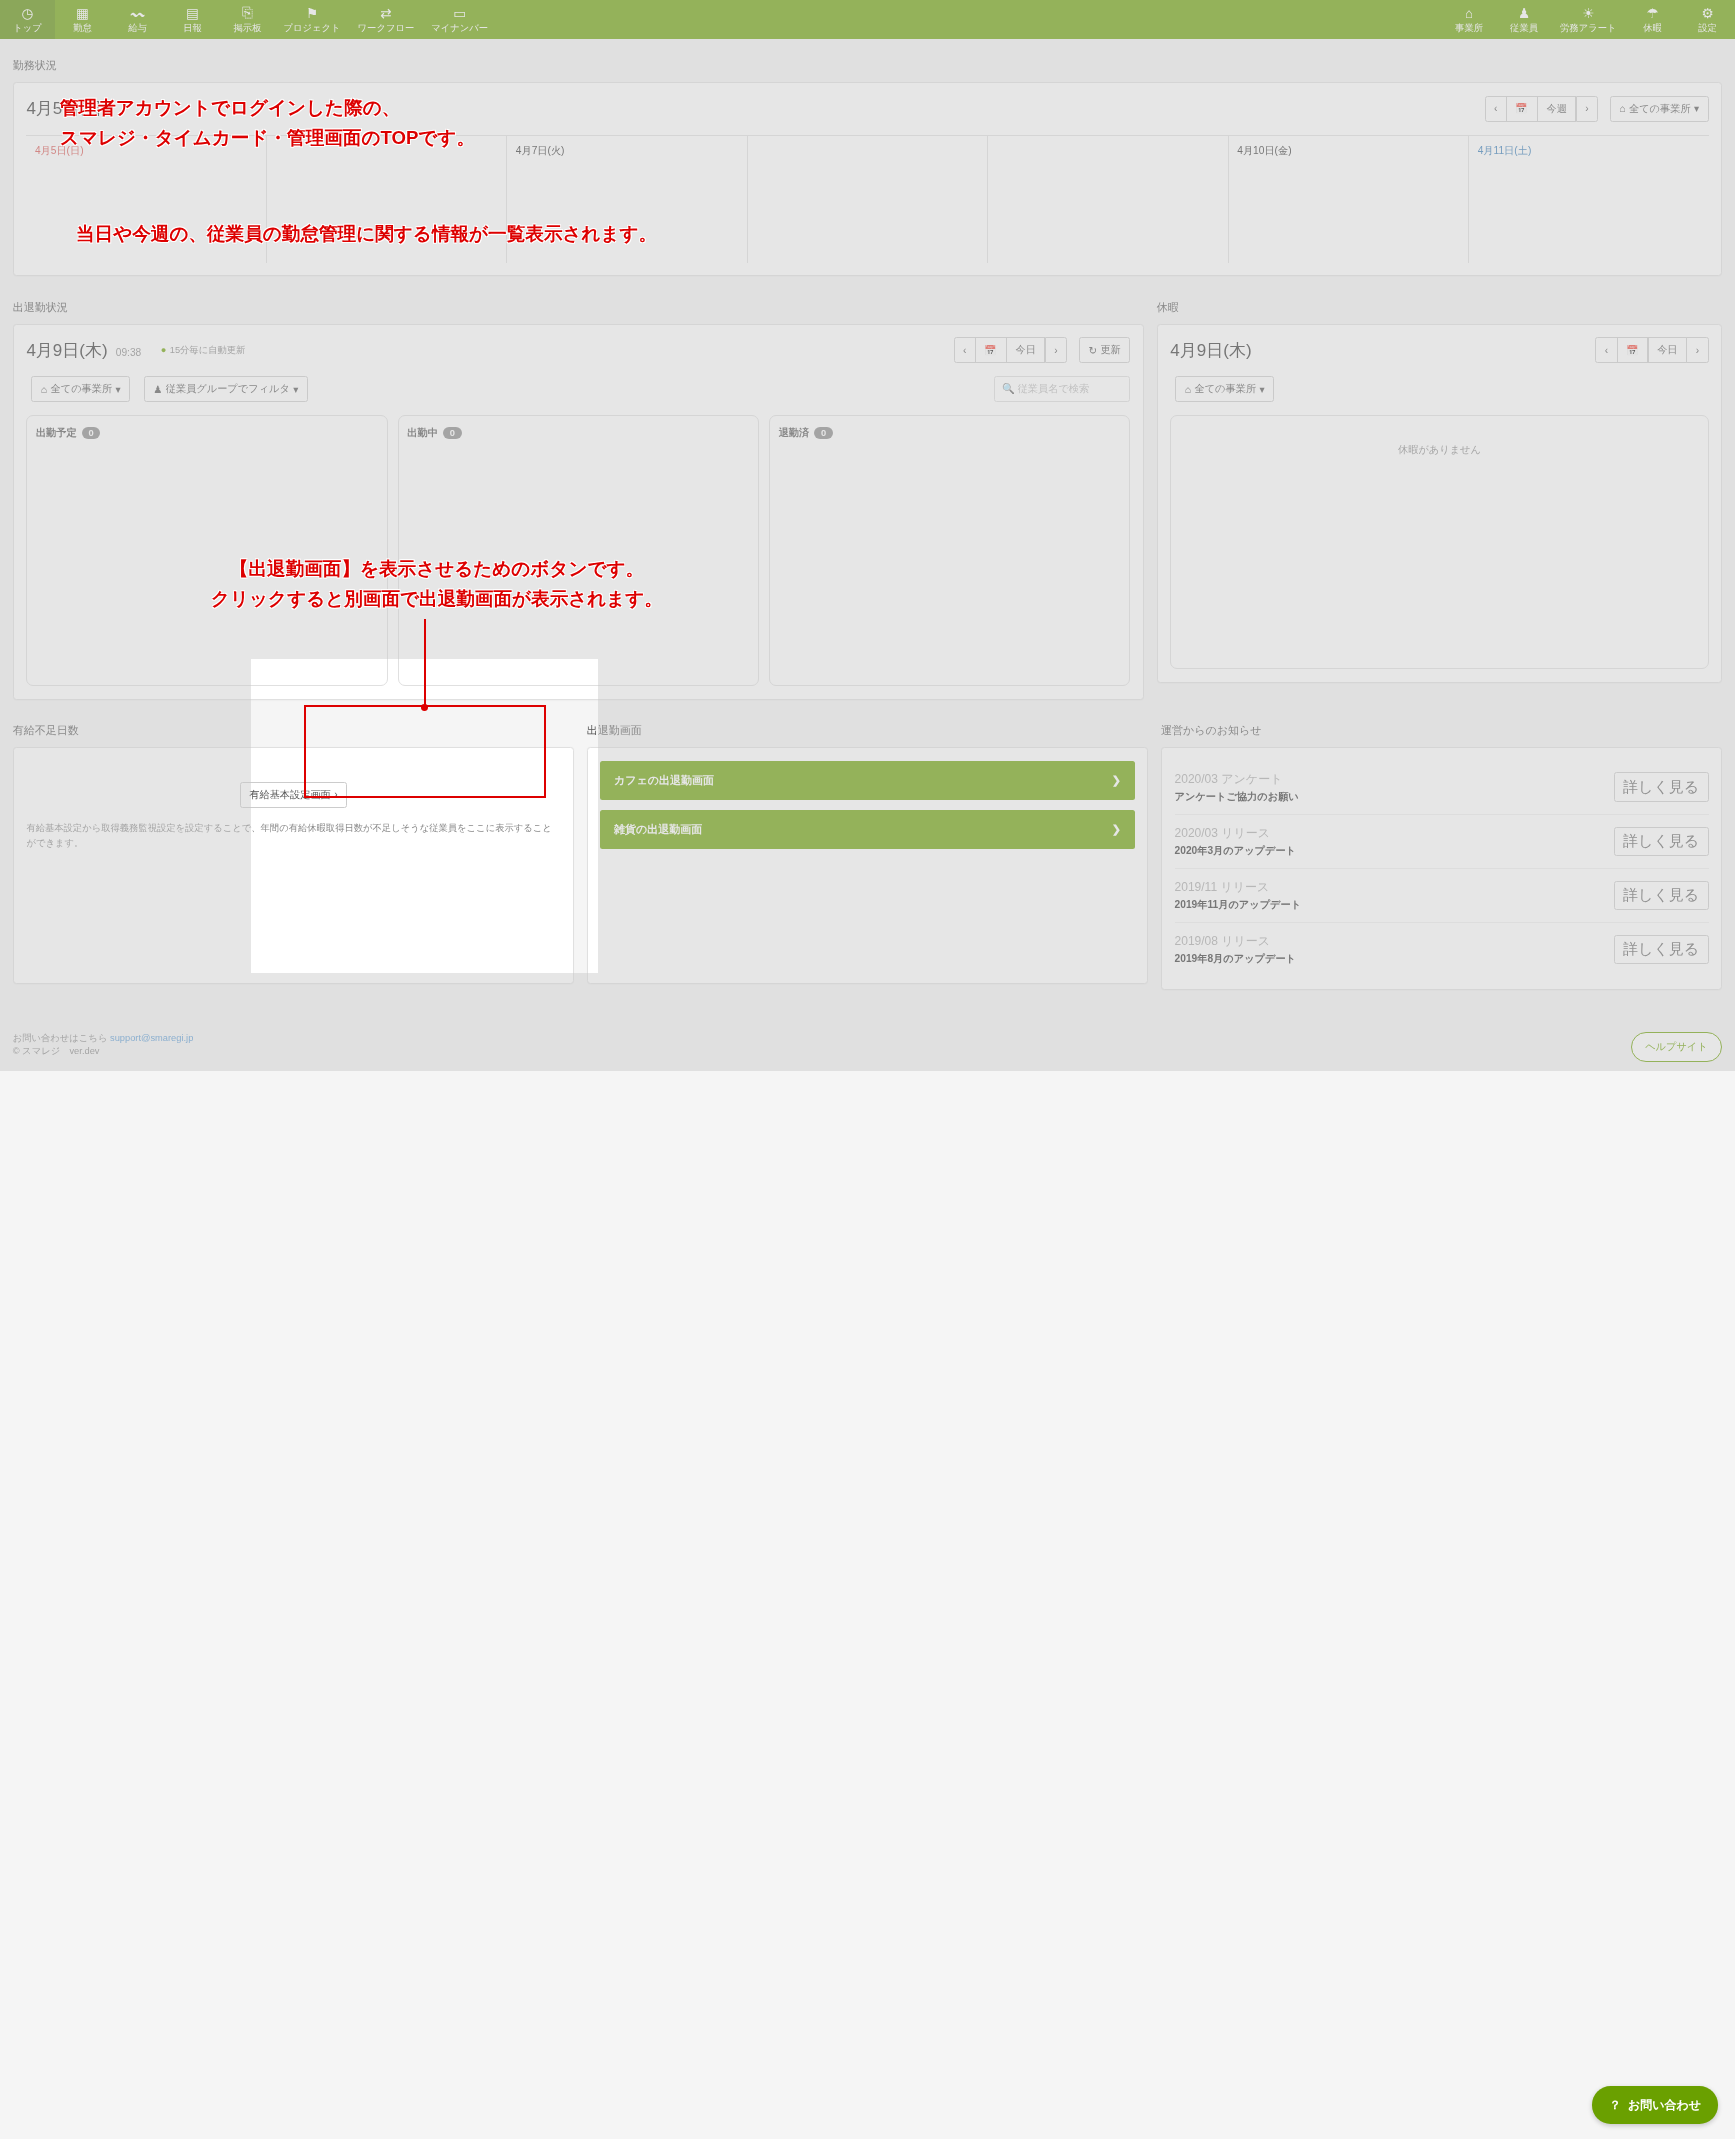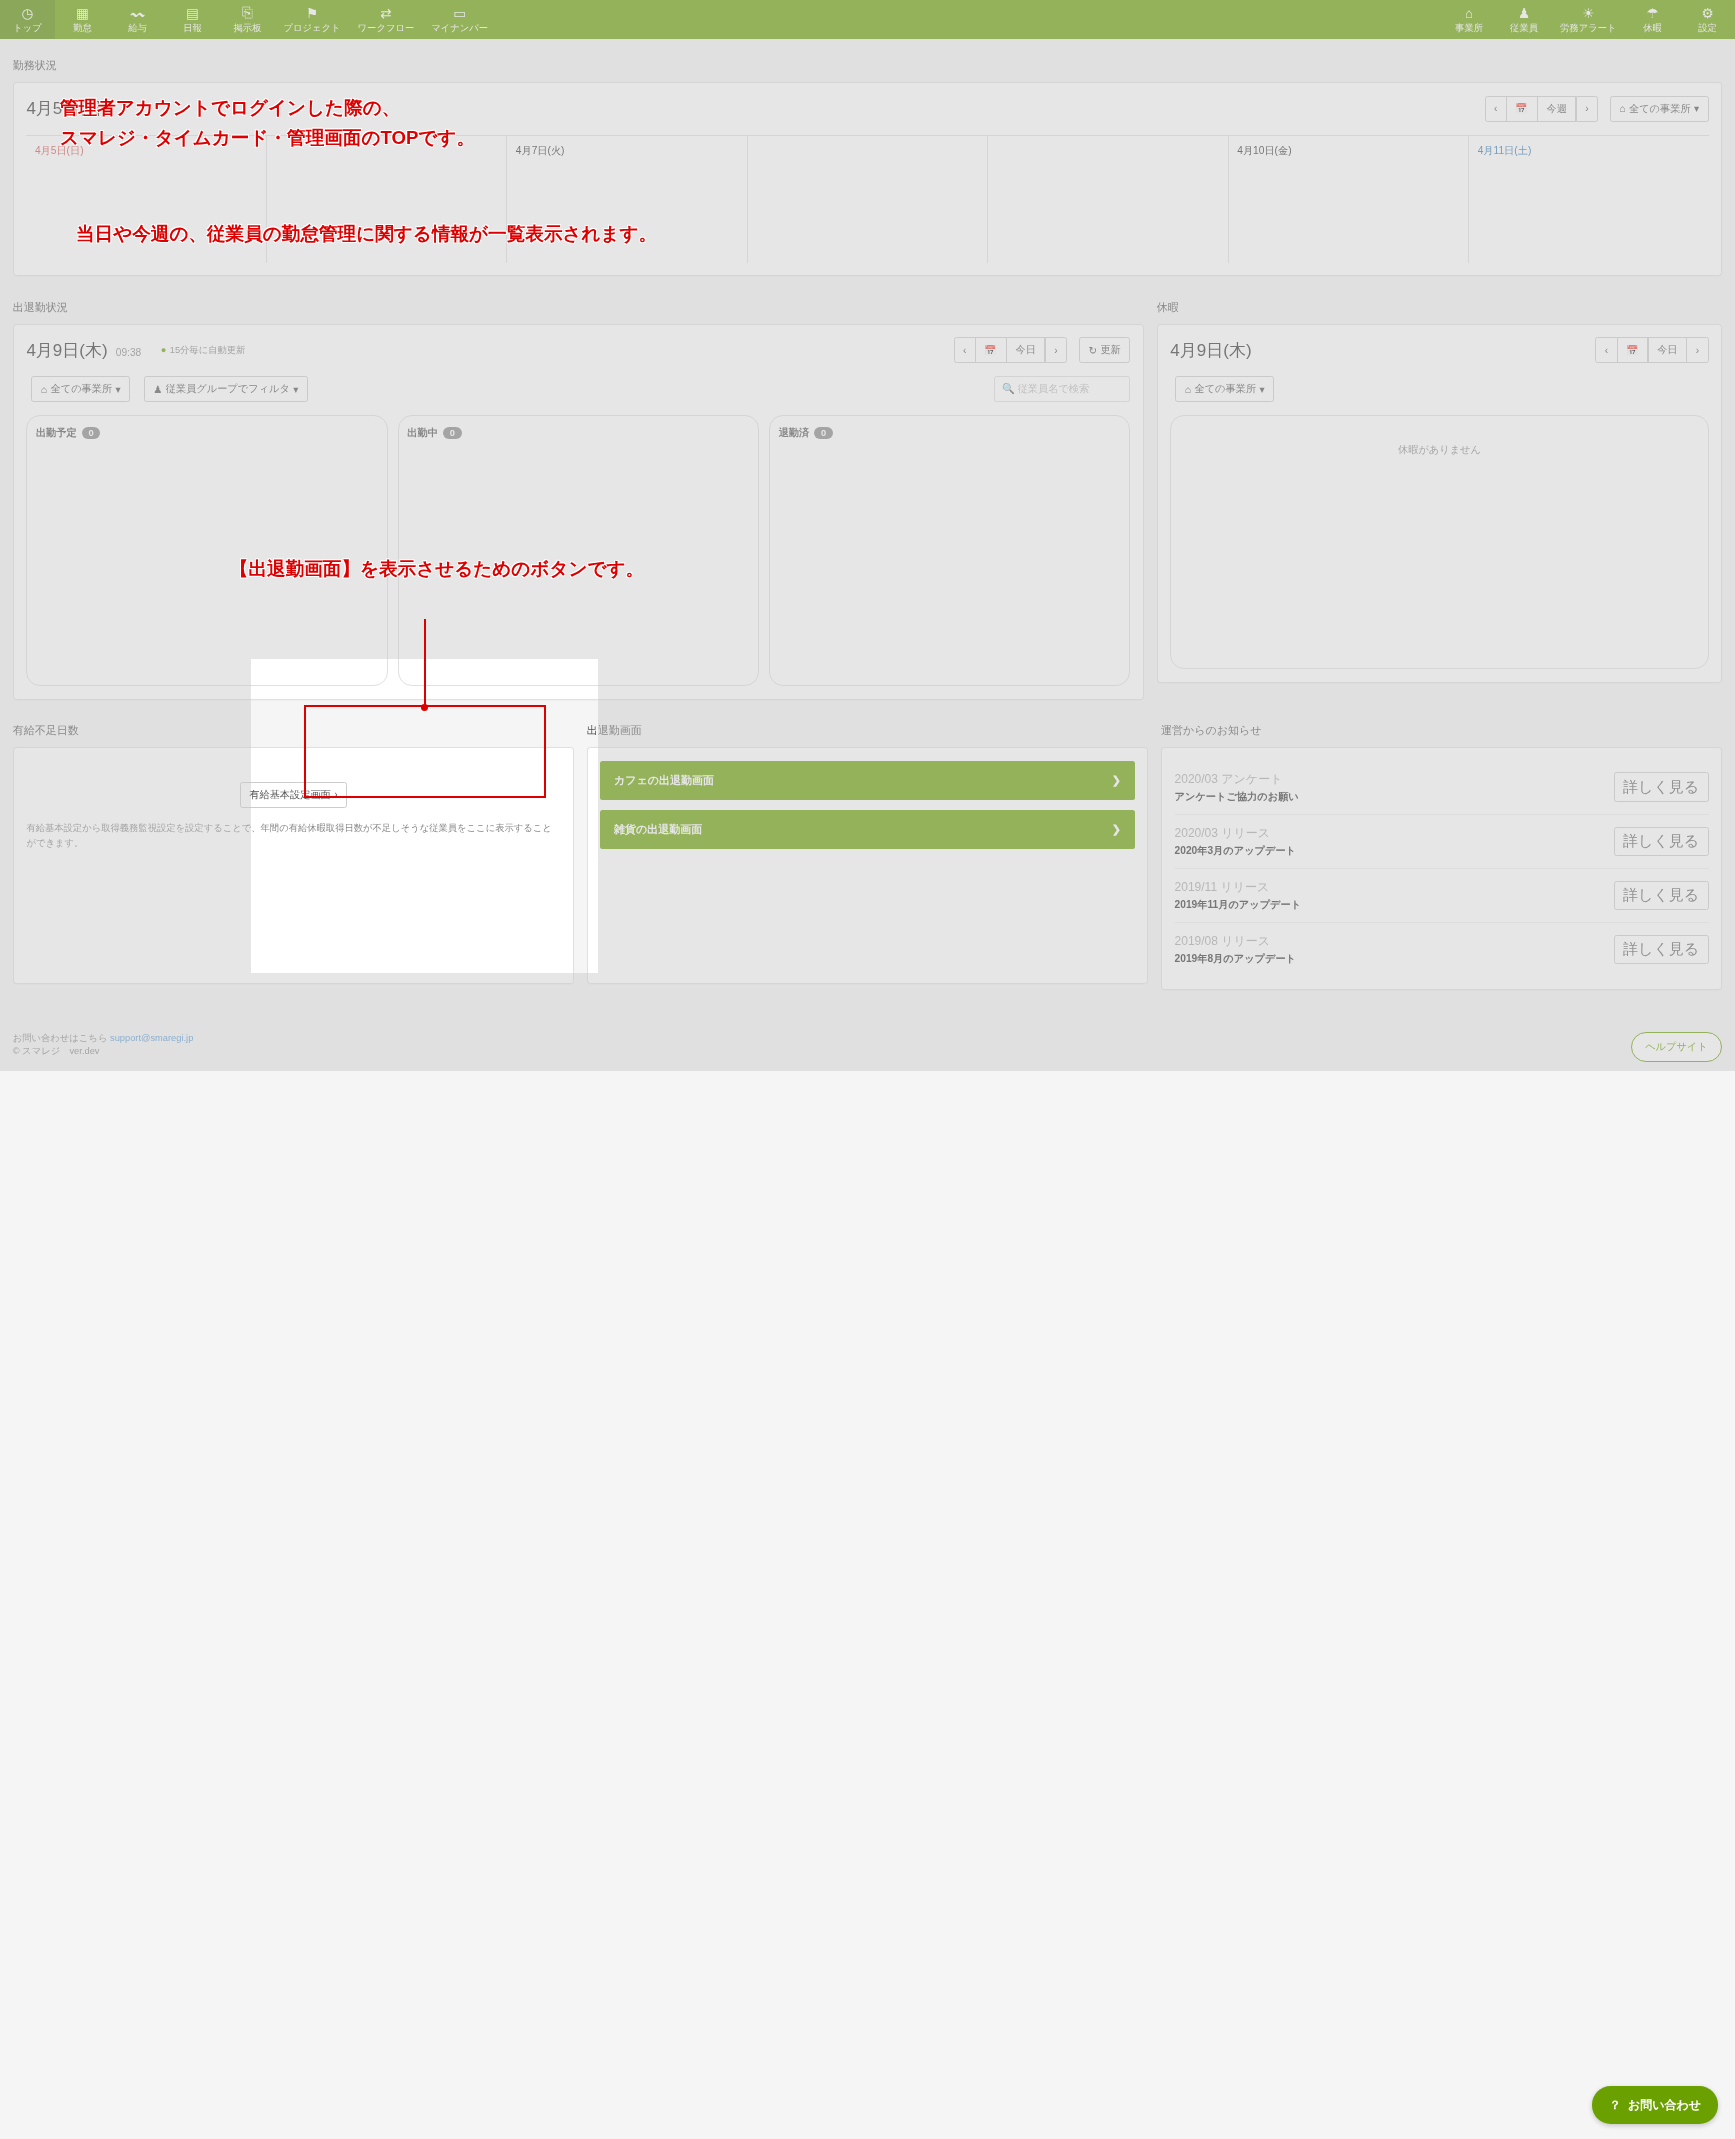--- a/index.html
+++ b/index.html
@@ -28,21 +28,21 @@
 .day-cell { flex: 1; border-right: 0.8px solid #e0e0e0; padding: 8.5px; min-height: 127px; font-size: 10.2px; }
 .day-cell:last-child { border-right: none; }
 .day-cell .red { color: #d9534f; }
 .day-cell .blue { color: #337ab7; }
 .row-split { display: flex; gap: 12.7px; }
 .col-left { flex: 2; min-width:0;}
 .col-right { flex: 1; min-width:0;}
 .filters { display: flex; gap: 8.5px; margin-bottom: 12.7px; align-items:center;}
 .filters .search { margin-left:auto; border:0.8px solid #ddd; border-radius:2.5px; padding:5.1px 6.8px; color:#bbb; font-size:10.2px; width:136px;}
 .three-col { display: flex; gap: 10.2px; }
-.sub-card { flex: 1; border: 0.8px solid #e0e0e0; border-radius: 14px; padding: 10.2px 8.5px; min-height: 271px; }
+.sub-card { flex: 1; border: 0.8px solid #e0e0e0; border-radius: 7px; padding: 10.2px 8.5px; min-height: 271px; }
 .sub-card-title { font-size: 10.2px; font-weight: bold; color: #555; display:flex; align-items:center; gap:5.1px;}
 .badge { background: #888; color: #fff; border-radius: 7.6px; padding: 0.8px 6.8px; font-size: 9.3px; font-weight:bold;}
 .vac-empty { text-align:center; color:#888; font-size:10.2px; padding-top:17px; }
 .bottom-row { display: flex; gap: 12.7px; }
 .bottom-row > div { flex: 1; }
 .green-btn { background: #6aa000; color: #fff; border: none; border-radius: 2.5px; padding: 12px 13.6px; font-size: 11px; text-align: left; width: 100%; margin-bottom: 10.2px; cursor: pointer; display:flex; align-items:center; justify-content:space-between; font-weight:bold;}
 .info-text { font-size: 9.3px; color: #888; line-height: 1.7; }
 .center-btn { text-align:center; margin: 21px 0 12.7px; }
 .news-item { border-bottom: 0.8px solid #eee; padding: 10.2px 0; display:flex; align-items:center; }
 .news-item:last-child{border-bottom:none;align-items:center;}
@@ -322,14 +322,15 @@
 
 <div class="annotation" style="top:93px; left:60px;">
   <div>管理者アカウントでログインした際の、</div>
   <div>スマレジ・タイムカード・管理画面のTOPです。</div>
 </div>
 <div class="annotation" style="top:219px; left:76px;">
   <div>当日や今週の、従業員の勤怠管理に関する情報が一覧表示されます。</div>
 </div>
 <div class="annotation" style="top:554px; left:170px; text-align:center; width:534px;">
   <div>【出退勤画面】を表示させるためのボタンです。</div>
+  <div>クリックすると別画面で出退勤画面が表示されます。</div>
 </div>
 
 
 </body></html>

